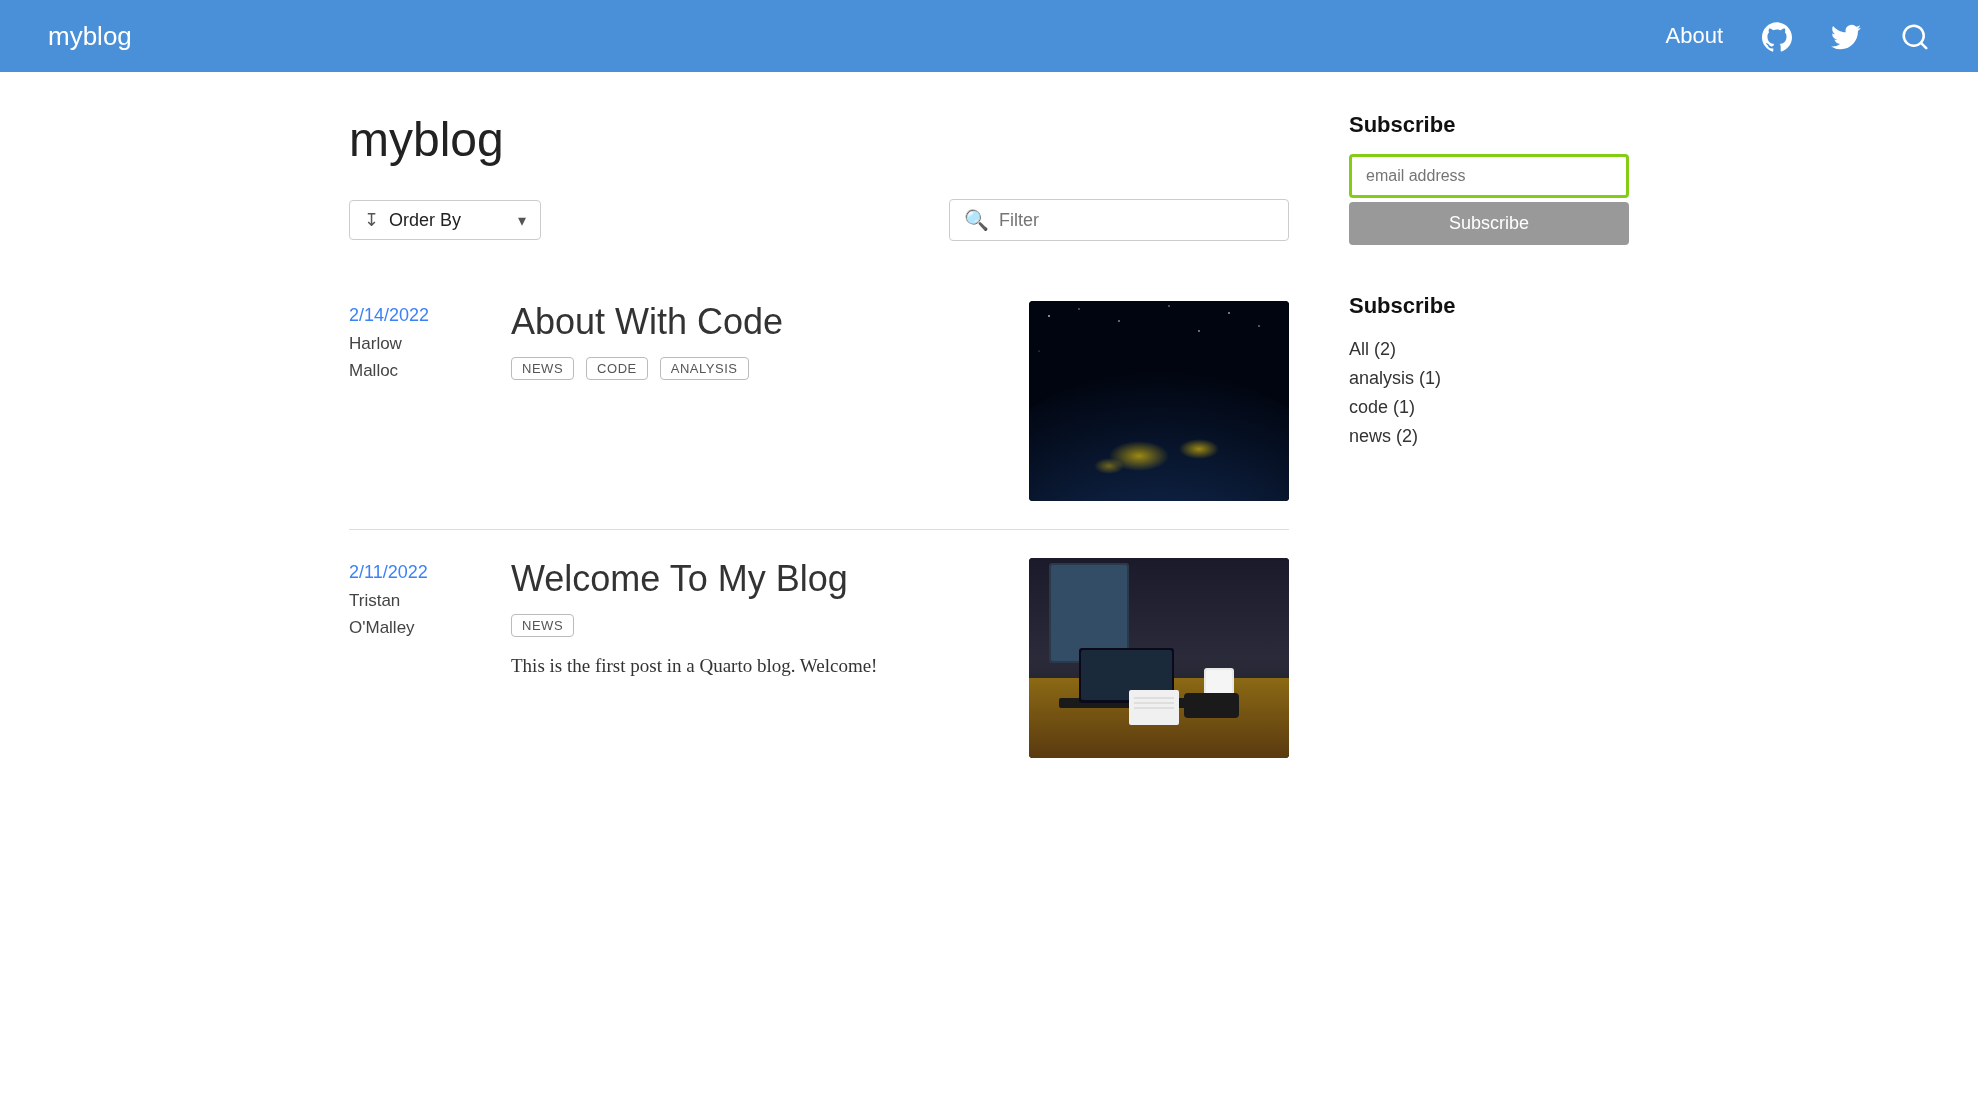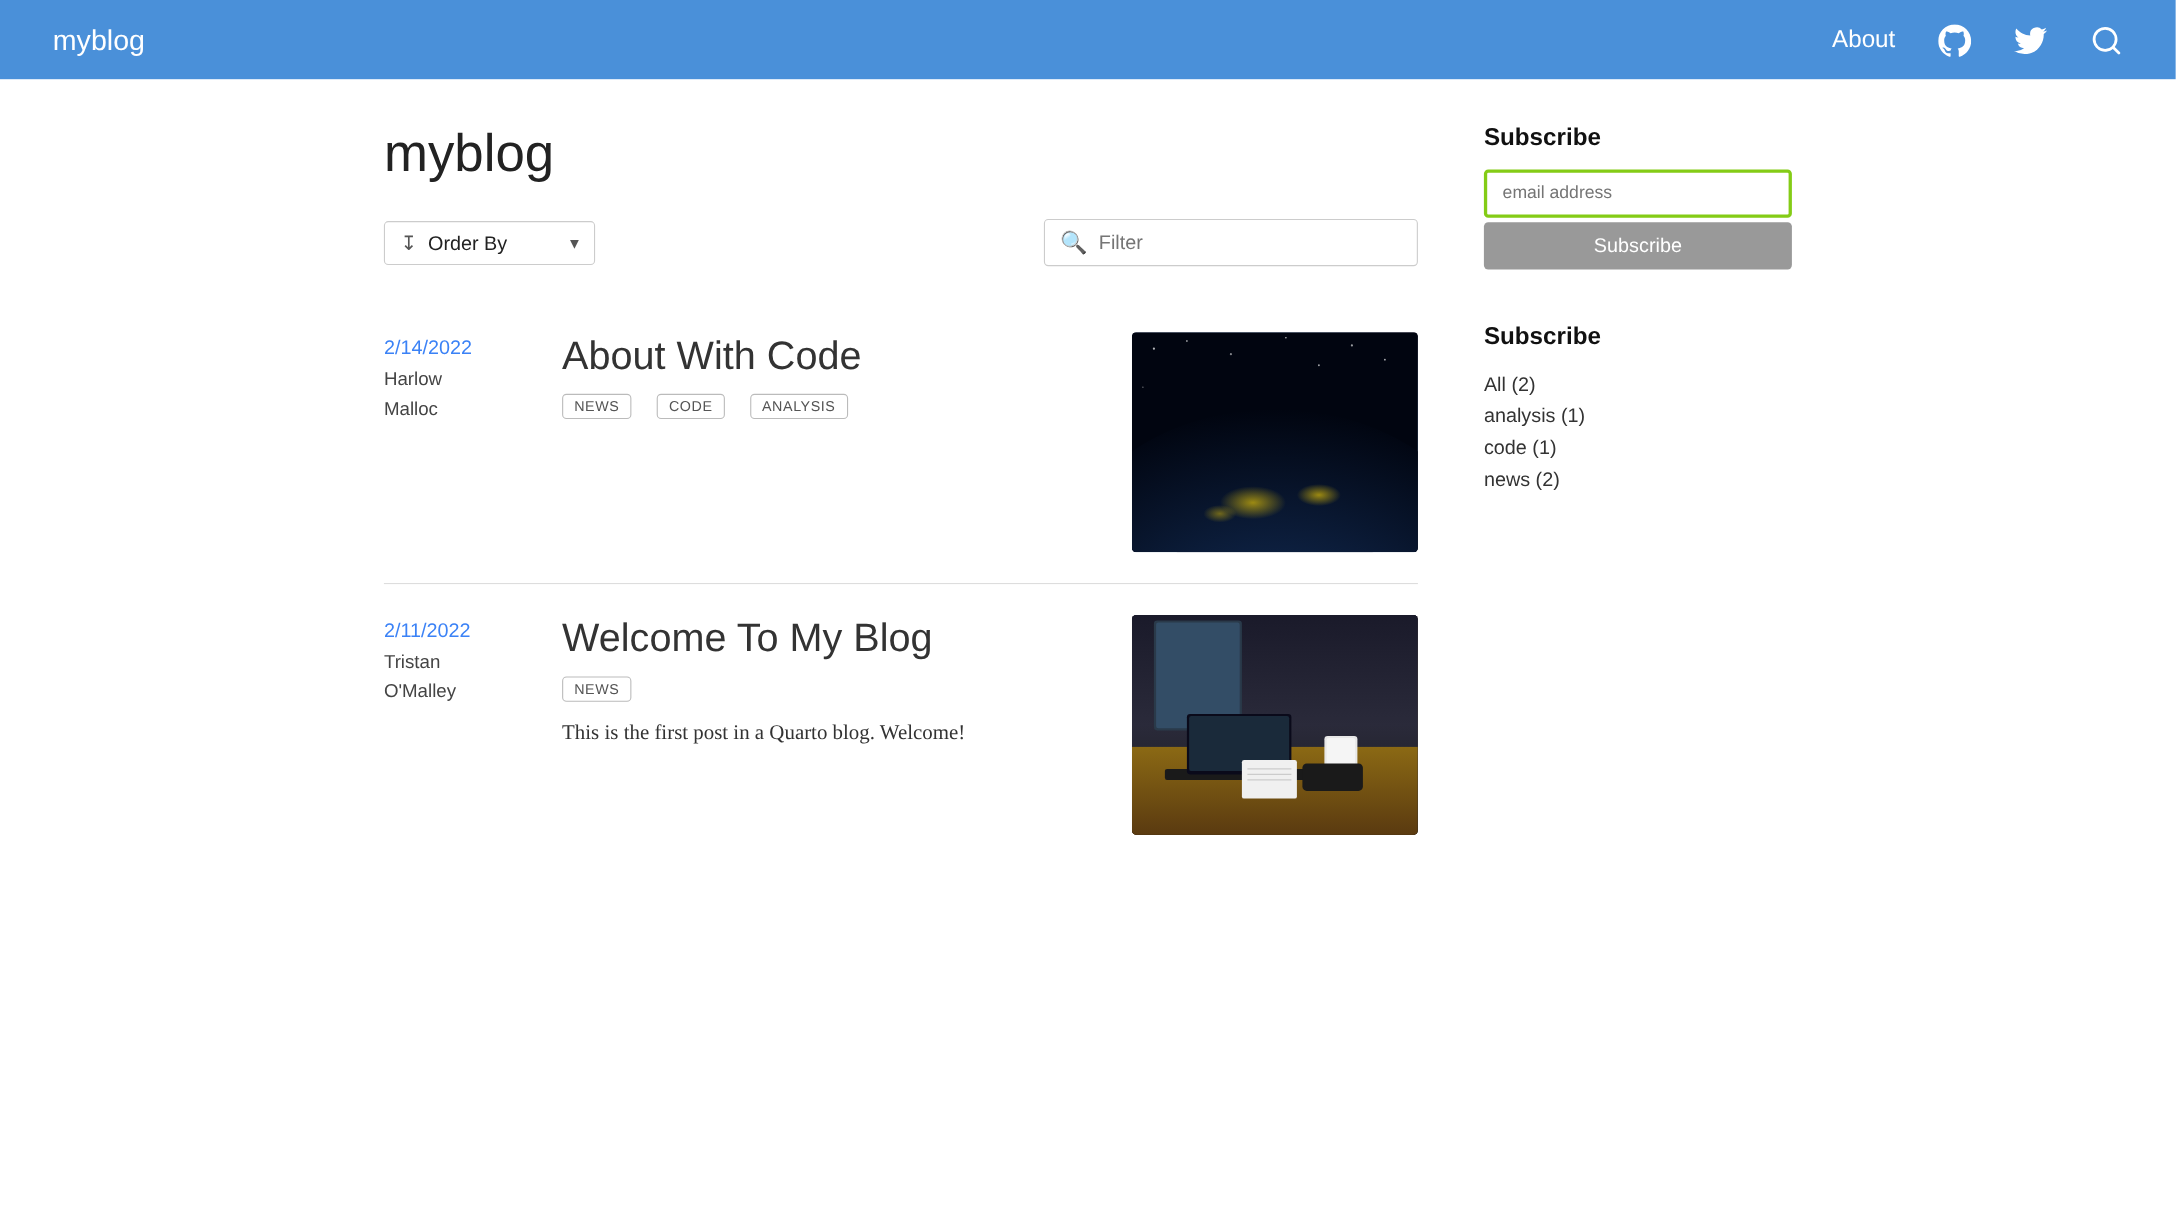--- a/index.html
+++ b/index.html
@@ -152,21 +152,21 @@
     }
     .post-title {
       font-size: 36px;
       font-weight: 400;
       color: #333;
       margin-bottom: 14px;
       font-family: Arial, sans-serif;
     }
     .post-tags {
       display: flex;
-      gap: 23px;
+      gap: 12px;
       margin-bottom: 14px;
       flex-wrap: wrap;
       align-items: flex-end;
     }
     .post-tag {
       border: 1px solid #bbb;
       border-radius: 4px;
       padding: 3px 10px;
       font-size: 13px;
       color: #555;

